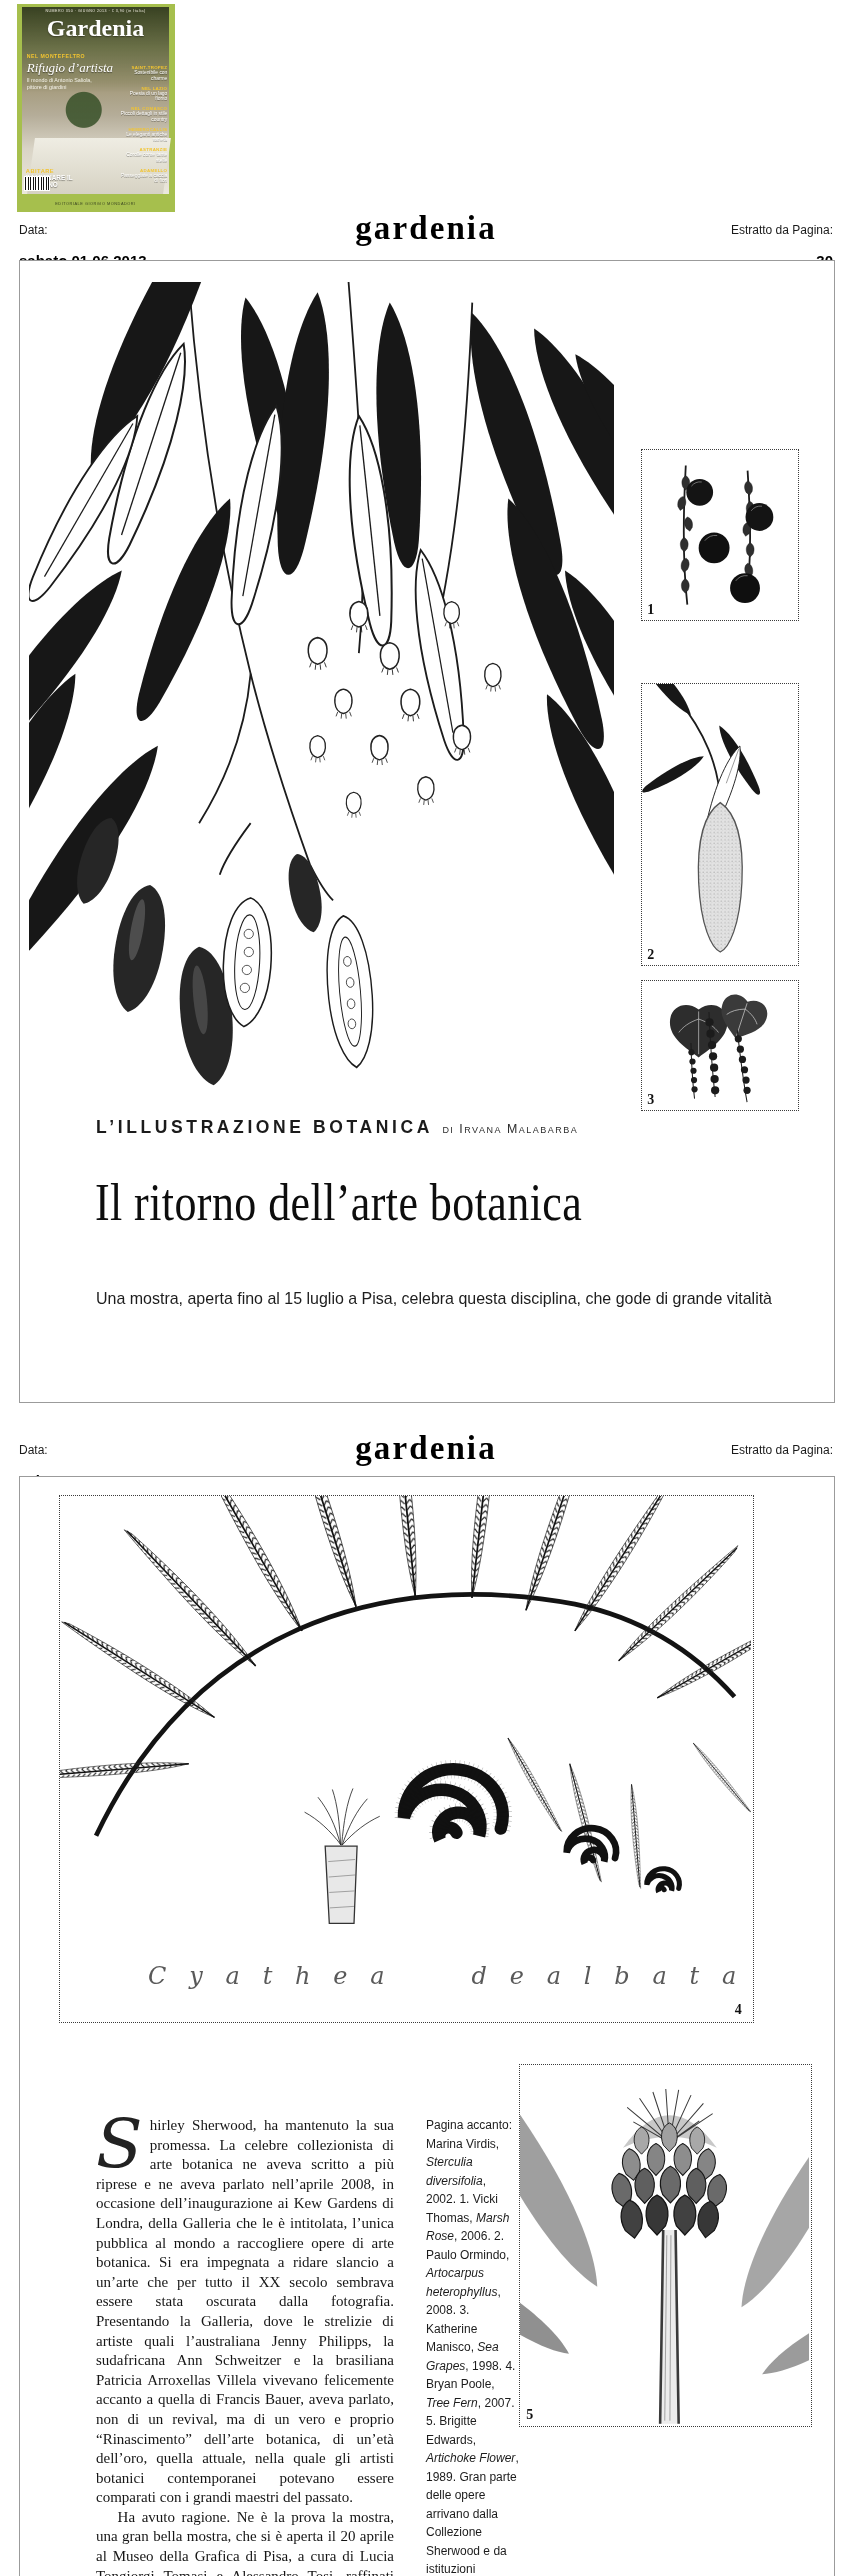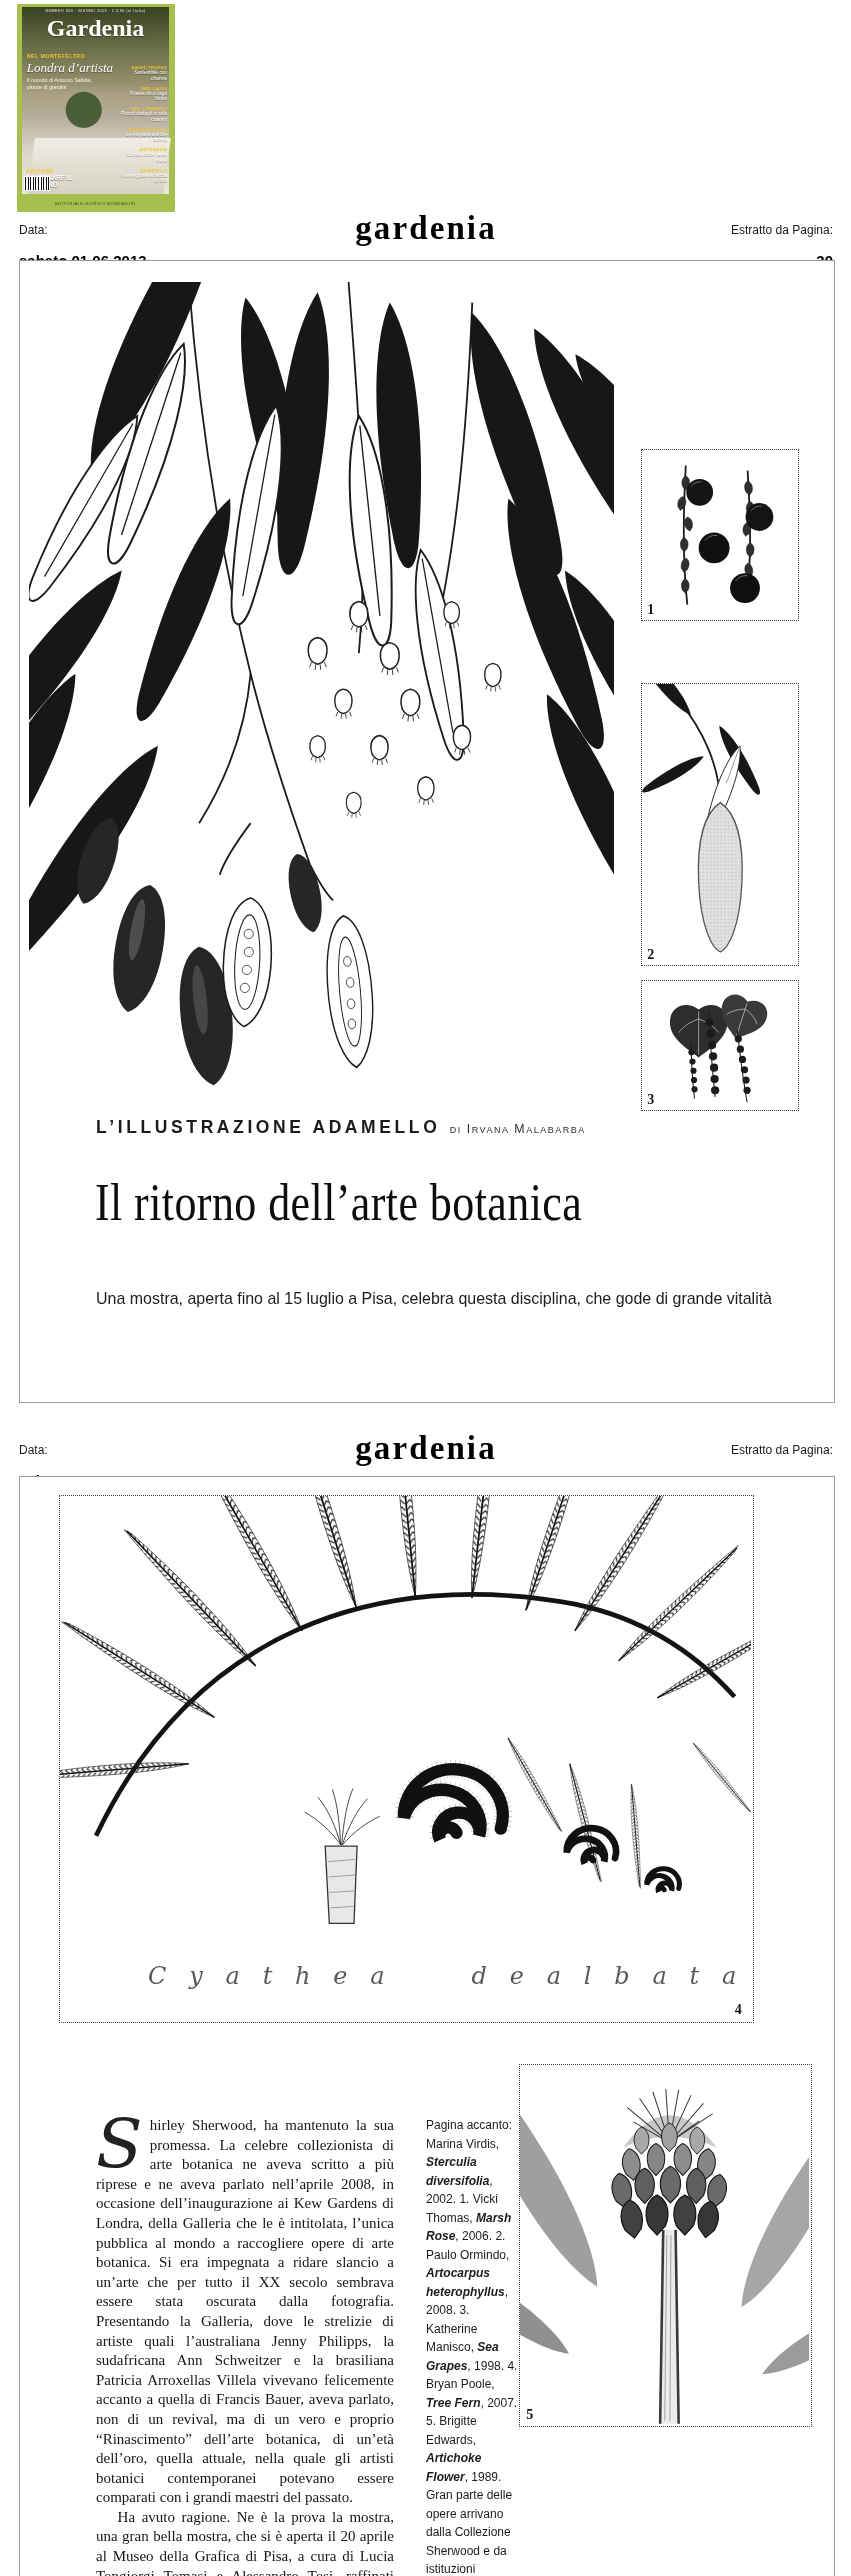--- a/index.html
+++ b/index.html
@@ -22,21 +22,21 @@
   .title1{font-family:"Liberation Serif",serif;font-size:53px;font-weight:400;color:#0d0d0d;
           transform:scaleX(.83);transform-origin:left top;white-space:nowrap;letter-spacing:0.5px;}
   .subtitle1{font-size:17px;color:#1d1d1d;letter-spacing:0;transform:scaleX(.94);transform-origin:left top;white-space:nowrap;}
   .bodycol{font-family:"Liberation Serif",serif;font-size:15px;line-height:19.6px;text-align:justify;color:#161616;}
   .bodycol p{margin:0;}
   .bodycol p.ind{text-indent:21.6px;}
   .dropS{float:left;font-family:"DejaVu Serif",serif;font-style:italic;font-size:68px;line-height:49px;
          padding:3.1px 7.2px 0 0;color:#222;}
   .caption{font-size:12px;line-height:18.5px;color:#1c1c1c;}
   .rb{font-weight:normal;}
-  .ri{font-style:italic;font-weight:bold;}
+  .ri{font-style:italic;}
   .lettering{font-family:"DejaVu Serif",serif;font-style:italic;font-size:24px;letter-spacing:.95em;
              word-spacing:1.4em;color:#3d3d3d;opacity:.85;white-space:nowrap;}
   
   .cover{position:absolute;left:16.5px;top:4.1px;width:158px;height:208px;background:#a6bf4d;overflow:hidden;}
   .cover-photo{position:absolute;left:5.2px;right:5.2px;top:3.1px;bottom:18.5px;
     background:
       radial-gradient(circle at 50% 79%,#e3aec1 0 6.7px,rgba(0,0,0,0) 7.2px),
       radial-gradient(circle at 44% 75%,#d596ad 0 4.6px,rgba(0,0,0,0) 5.2px),
       radial-gradient(circle at 42% 55%,rgba(55,80,40,.85) 0 17.5px,rgba(0,0,0,0) 18.5px),
       linear-gradient(180deg,rgba(52,62,30,.95) 0%,rgba(92,102,58,.75) 22%,rgba(0,0,0,0) 46%),
@@ -76,21 +76,21 @@
 
 <div class="canvas">
 
   <div class="cover">
     <div class="cover-photo">
       <div class="cover-table"></div>
     </div>
     <div class="cover-issue">NUMERO 350 · GIUGNO 2013 · € 3,90 (in Italia)</div>
     <div class="cover-title">Gardenia</div>
     <div class="cover-kicker">NEL MONTEFELTRO</div>
-    <div class="cover-feature">Londra d’artista</div>
+    <div class="cover-feature">Rifugio d’artista</div>
     <div class="cover-feature-sub">Il mondo di Antonio Saliola, pittore di giardini</div>
     <div class="cover-items">
 
         <div class="cover-item">
           <div class="cover-item-k">SAINT-TROPEZ</div>
           <div class="cover-item-t">Sostenibile con charme</div>
         </div>
 
         <div class="cover-item">
           <div class="cover-item-k">NEL LAZIO</div>
@@ -349,21 +349,21 @@
             <circle cx="98" cy="156" r="6"></circle>
             <circle cx="100" cy="174" r="6"></circle>
           <circle cx="101" cy="192" r="6"></circle>
             <circle cx="102" cy="210" r="6"></circle>
         </g>
       </svg>
       <div class="abs figlabel" style="left:5.2px;bottom:2.1px;">3</div>
     </div>
 
     <div class="abs" style="left:76px;top:856px;">
-      <span class="kicker">L’ILLUSTRAZIONE ADAMELLO</span>
+      <span class="kicker">L’ILLUSTRAZIONE BOTANICA</span>
       <span class="byline" style="margin-left:7.2px;">di Irvana Malabarba</span>
     </div>
     <div class="abs title1" style="left:75px;top:911px;">Il ritorno dell’arte botanica</div>
     <div class="abs subtitle1" style="left:76px;top:1028px;">Una mostra, aperta fino al 15 luglio a Pisa, celebra questa disciplina, che gode di grande vitalità</div>
   </div>
 
   <div class="abs" style="left:19px;top:1443px;"><span class="hdr-lbl">Data:</span></div>
   <div class="abs hdr-val" style="left:19px;top:1459px;">sabato 01.06.2013</div>
   <div class="abs logo" style="left:0;top:1430px;width:852px;text-align:center;">gardenia</div>
   <div class="abs hdr-right" style="right:19px;top:1443px;"><span class="hdr-lbl">Estratto da Pagina:</span></div>

